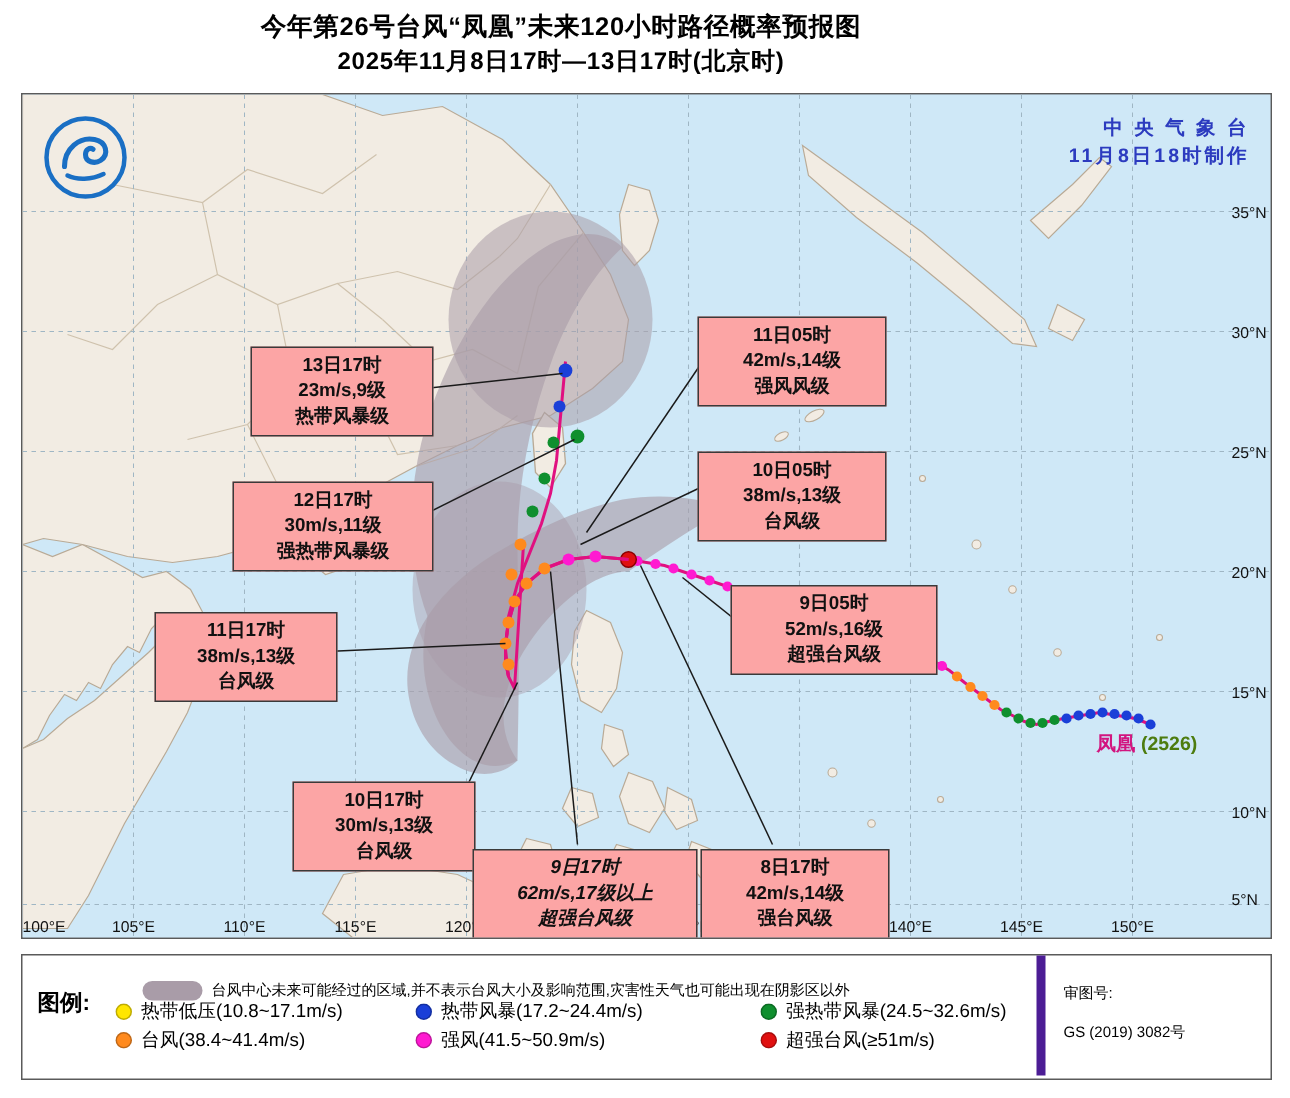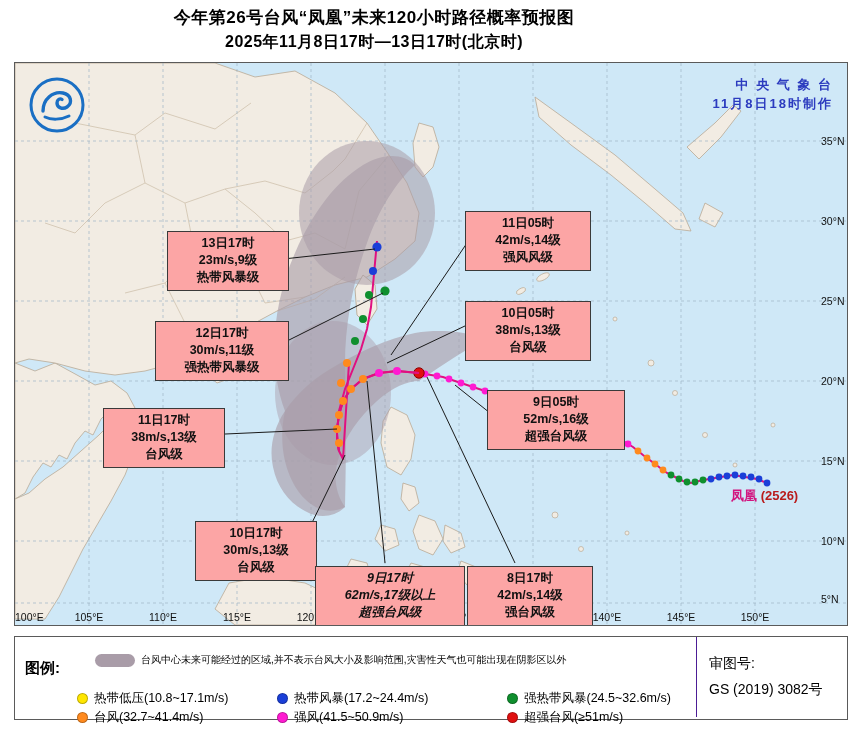--- a/index.html
+++ b/index.html
@@ -45,51 +45,51 @@
     text-align:center;
     white-space:nowrap;
     font-weight:bold;
     color:#111;
   }
   .callout div{font-weight:bold;}
   
   #storm-name{
     position:absolute;font-size:13px;font-weight:bold;color:#d2157f;
   }
-  #storm-name .code{color:#b91c1c;font-weight:bold;}
+  #storm-name .code{color:#4d7c0f;font-weight:bold;}
   
   #legend{
     position:absolute;left:14px;top:636px;width:832px;height:82px;
     border:1px solid #5a5a5a;background:#fff;
   }
   #legend-title{
     position:absolute;left:10px;top:22px;font-size:15px;font-weight:bold;
   }
   #legend-shade-row{
     position:absolute;left:80px;top:16px;font-size:10px;
   }
   .shade-swatch{
     display:inline-block;width:40px;height:13px;border-radius:7px;
     background:#a99ca8;vertical-align:middle;margin-right:6px;
   }
   #legend-items{
-    position:absolute;left:62px;top:52px;width:620px;
+    position:absolute;left:62px;top:28px;width:620px;
     display:grid;grid-template-columns:200px 230px 200px;
     grid-template-rows:19px 19px;font-size:12.5px;
   }
   .legend-item{display:flex;align-items:center;}
   .dot{
     width:9px;height:9px;border-radius:50%;
     display:inline-block;margin-right:6px;flex:0 0 auto;
     border:1px solid rgba(0,0,0,.25);
   }
   #approval{
     position:absolute;right:0;top:0;width:150px;height:80px;
-    border-left:1px solid #4c1d95;
-    font-size:14px;
+    border-left:6px solid #4c1d95;
+    font-size:10px;
   }
   #approval .l1{position:absolute;left:12px;top:18px;}
   #approval .l2{position:absolute;left:12px;top:44px;}
 </style>
 </head>
 <body>
 
 <div id="title-block">
   <div class="t1">今年第26号台风“凤凰”未来120小时路径概率预报图</div>
   <div class="t2">2025年11月8日17时—13日17时(北京时)</div>
@@ -405,21 +405,21 @@
     <div class="legend-item">
       <span class="dot" style="background:#1a3fd8"></span>
       <span>热带风暴(17.2~24.4m/s)</span>
     </div>
     <div class="legend-item">
       <span class="dot" style="background:#0f8f2e"></span>
       <span>强热带风暴(24.5~32.6m/s)</span>
     </div>
     <div class="legend-item">
       <span class="dot" style="background:#ff8a1e"></span>
-      <span>台风(32.7~41.4m/s)</span>
+      <span>台风(38.4~41.4m/s)</span>
     </div>
     <div class="legend-item">
       <span class="dot" style="background:#ff1ad1"></span>
       <span>强风(41.5~50.9m/s)</span>
     </div>
     <div class="legend-item">
       <span class="dot" style="background:#e01010"></span>
       <span>超强台风(≥51m/s)</span>
     </div>
   </div>

